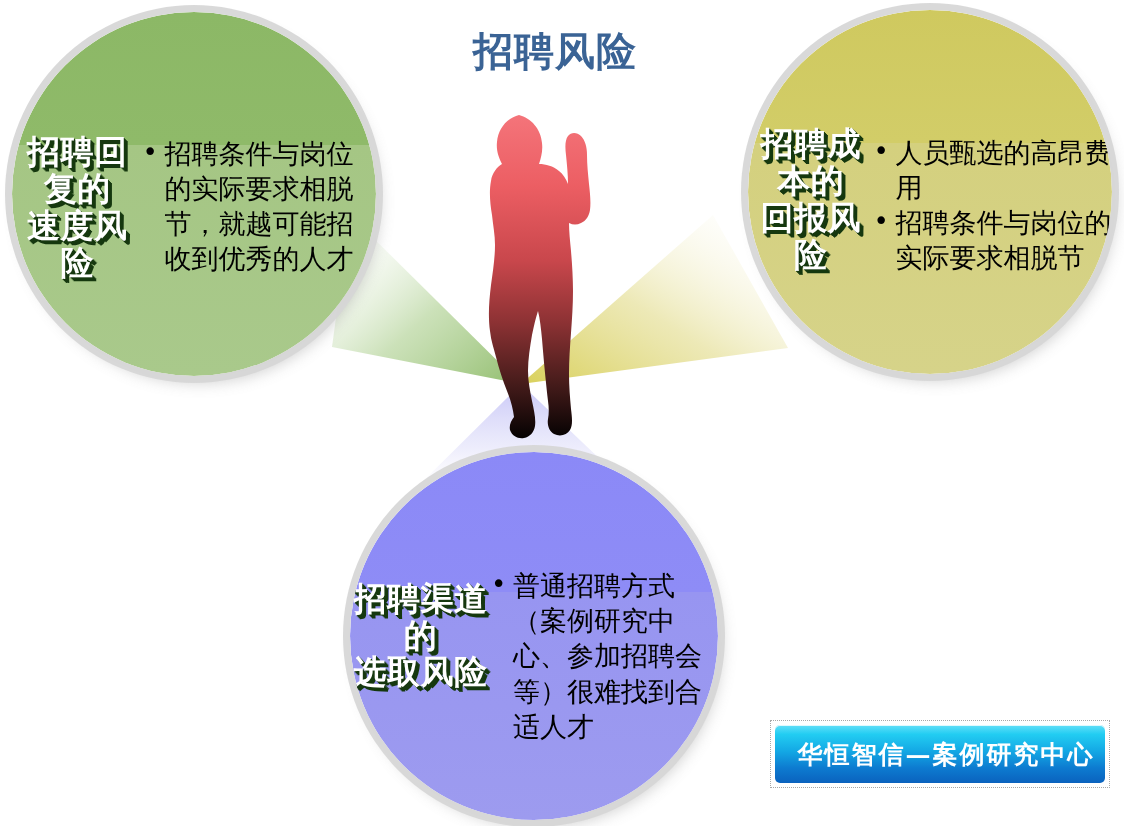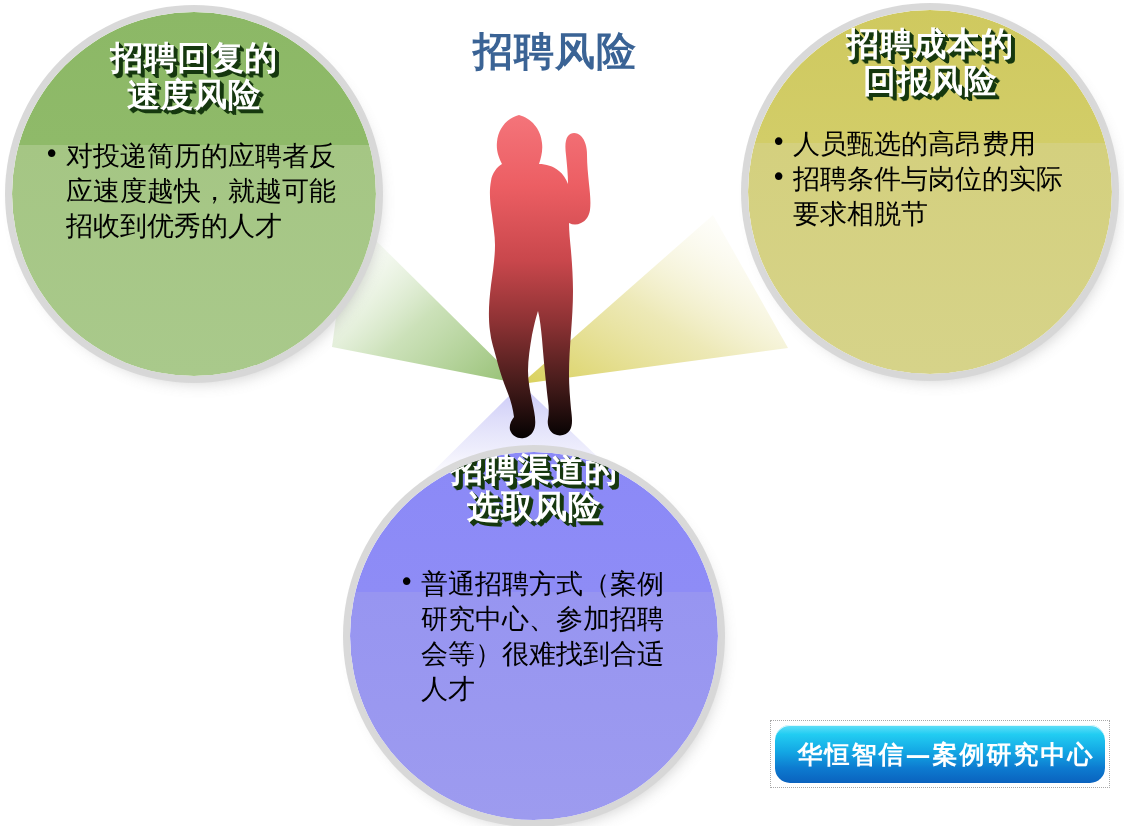--- a/index.html
+++ b/index.html
@@ -49,21 +49,21 @@
     box-sizing: border-box;
     box-shadow: 0 0 0 7px rgba(214,214,214,0.92),
                 5px 8px 14px rgba(120,120,120,0.30);
     overflow: hidden;
   }
   .bubble .inner {
     position: absolute;
     left: 0; top: 0; right: 0; bottom: 0;
     border-radius: 50%;
     display: flex;
-    flex-direction: column;
+    flex-direction: row;
     align-items: center;
   }
   .bubble-title {
     color: #ffffff;
     font-weight: bold;
     font-size: 33px;
     line-height: 1.12;
     text-align: center;
     letter-spacing: 0.5px;
     text-shadow:
@@ -165,21 +165,21 @@
     z-index: 6;
     box-sizing: border-box;
     border: 1px dotted #a8a8a8;
     padding: 4px;
     background: #ffffff;
   }
   #footer-badge .bar {
     width: 100%;
     height: 100%;
     box-sizing: border-box;
-    border-radius: 15px;
+    border-radius: 5px;
     background: linear-gradient(180deg,
         #63dff8 0%,
         #22cdf2 16%,
         #13a7e4 46%,
         #0d7bd0 74%,
         #0a62be 100%);
     display: flex;
     align-items: center;
     justify-content: center;
     box-shadow: inset 0 1px 0 rgba(255,255,255,0.8);
@@ -280,21 +280,21 @@
 
   <div id="main-title">招聘风险</div>
 
   <div class="bubble" id="bubble-green">
     <div class="inner">
       <div class="bubble-title">招聘回复的
 速度风险</div>
       <div class="bubble-body">
         <div class="bullet-row">
           <span class="bullet-dot">•</span>
-          <span class="bullet-text">对投递简历的应聘者反应速度越快，就越可能招收到优秀的人才</span>
+          <span class="bullet-text">招聘条件与岗位的实际要求相脱节，就越可能招收到优秀的人才</span>
         </div>
       </div>
     </div>
   </div>
 
   <div class="bubble" id="bubble-yellow">
     <div class="inner">
       <div class="bubble-title">招聘成本的
 回报风险</div>
       <div class="bubble-body">

